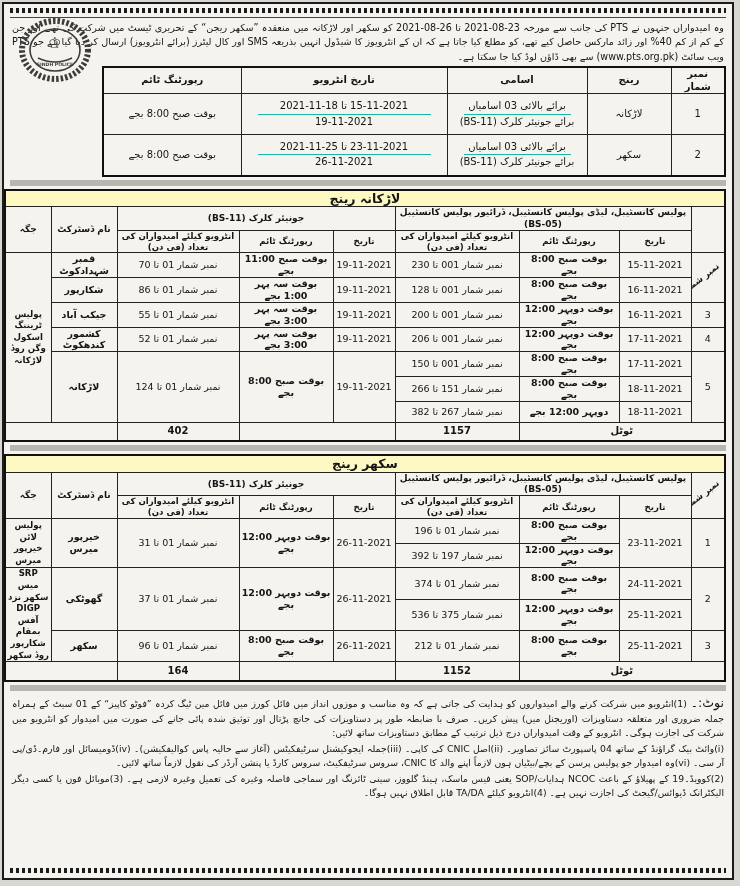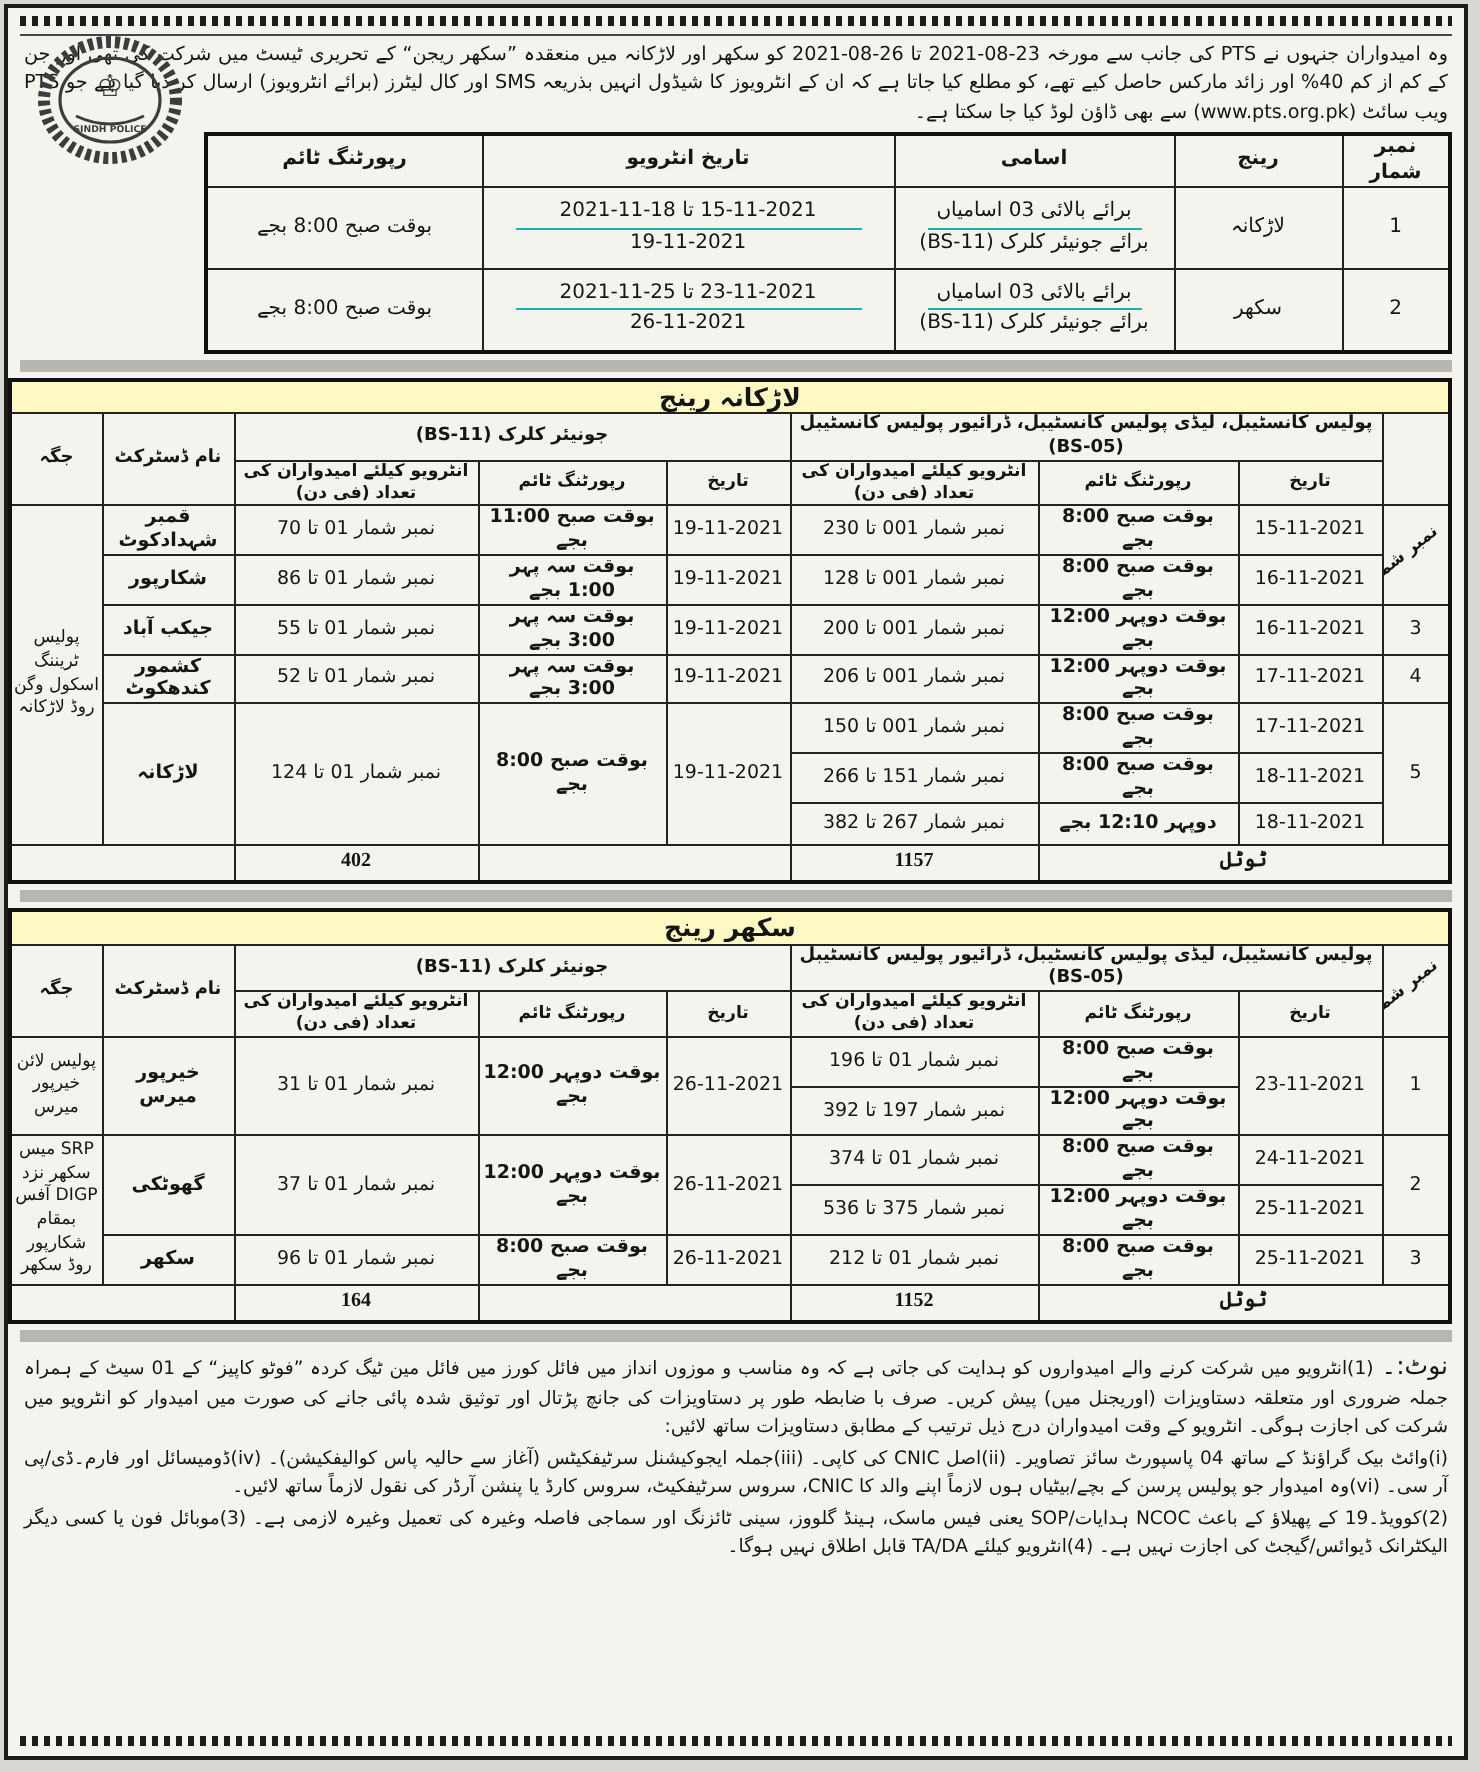--- a/index.html
+++ b/index.html
@@ -30,25 +30,25 @@
   .rng{width:720px;border:2px solid #111;margin:1px auto;}
   .rng tr{height:21px;}
   .rng tr.ttl{height:17px;}
   .rng tr.ttl td{font-size:12.5px;font-weight:800;background:#fef9c3;}
   .rng tr.grp{height:15px;}
   .rng tr.grp td{font-weight:700;font-size:9px;}
   .rng tr.sub{height:20px;}
   .rng tr.sub td{font-weight:700;font-size:8.6px;}
   .rng td.urd{font-weight:700;}
   .rng tr.tot{height:19px;}
-  .rng tr.tot td{font-weight:700;font-size:10px;font-family:Liberation Serif, serif;}
+  .rng tr.tot td{font-weight:700;font-size:10px;}
   .c-sn{width:34px;}.c-d05{width:72px;}.c-t05{width:100px;}.c-c05{width:124px;}
   .c-d11{width:62px;}.c-t11{width:94px;}.c-c11{width:122px;}.c-dist{width:66px;}.c-venue{width:46px;}
   .rot{display:inline-block;transform:rotate(-38deg);font-weight:700;font-size:8.5px;white-space:nowrap;}
-  .venue{font-weight:400;font-size:8.6px;line-height:1.35;padding:0 1px;}
+  .venue{font-weight:700;font-size:8.6px;line-height:1.35;padding:0 1px;}
   .band{height:6px;background:#b7b6b1;margin:3px 0;}
   
   .notes{font-size:9.3px;line-height:1.5;text-align:justify;margin:1px 2px;}
   .notes p{margin:0 0 2px 0;}
   .note-lbl{font-size:12.5px;font-weight:400;margin-left:4px;margin-top:29px;}
 </style>
 </head>
 <body>
 
 <div class="sheet">
@@ -204,21 +204,21 @@
       <td rowspan="3">نمبر شمار 01 تا 124</td>
       <td rowspan="3" class="urd">لاڑکانہ</td>
     </tr>
     <tr>
       <td>18-11-2021</td>
       <td class="urd">بوقت صبح 8:00 بجے</td>
       <td>نمبر شمار 151 تا 266</td>
     </tr>
     <tr>
       <td>18-11-2021</td>
-      <td class="urd">دوپہر 12:10 بجے</td>
+      <td class="urd">دوپہر 12:00 بجے</td>
       <td>نمبر شمار 267 تا 382</td>
     </tr>
     <tr class="tot">
       <td colspan="3">ٹوٹل</td>
       <td>1157</td>
       <td colspan="2"></td>
       <td>402</td>
       <td colspan="2"></td>
     </tr>
   </tbody>

